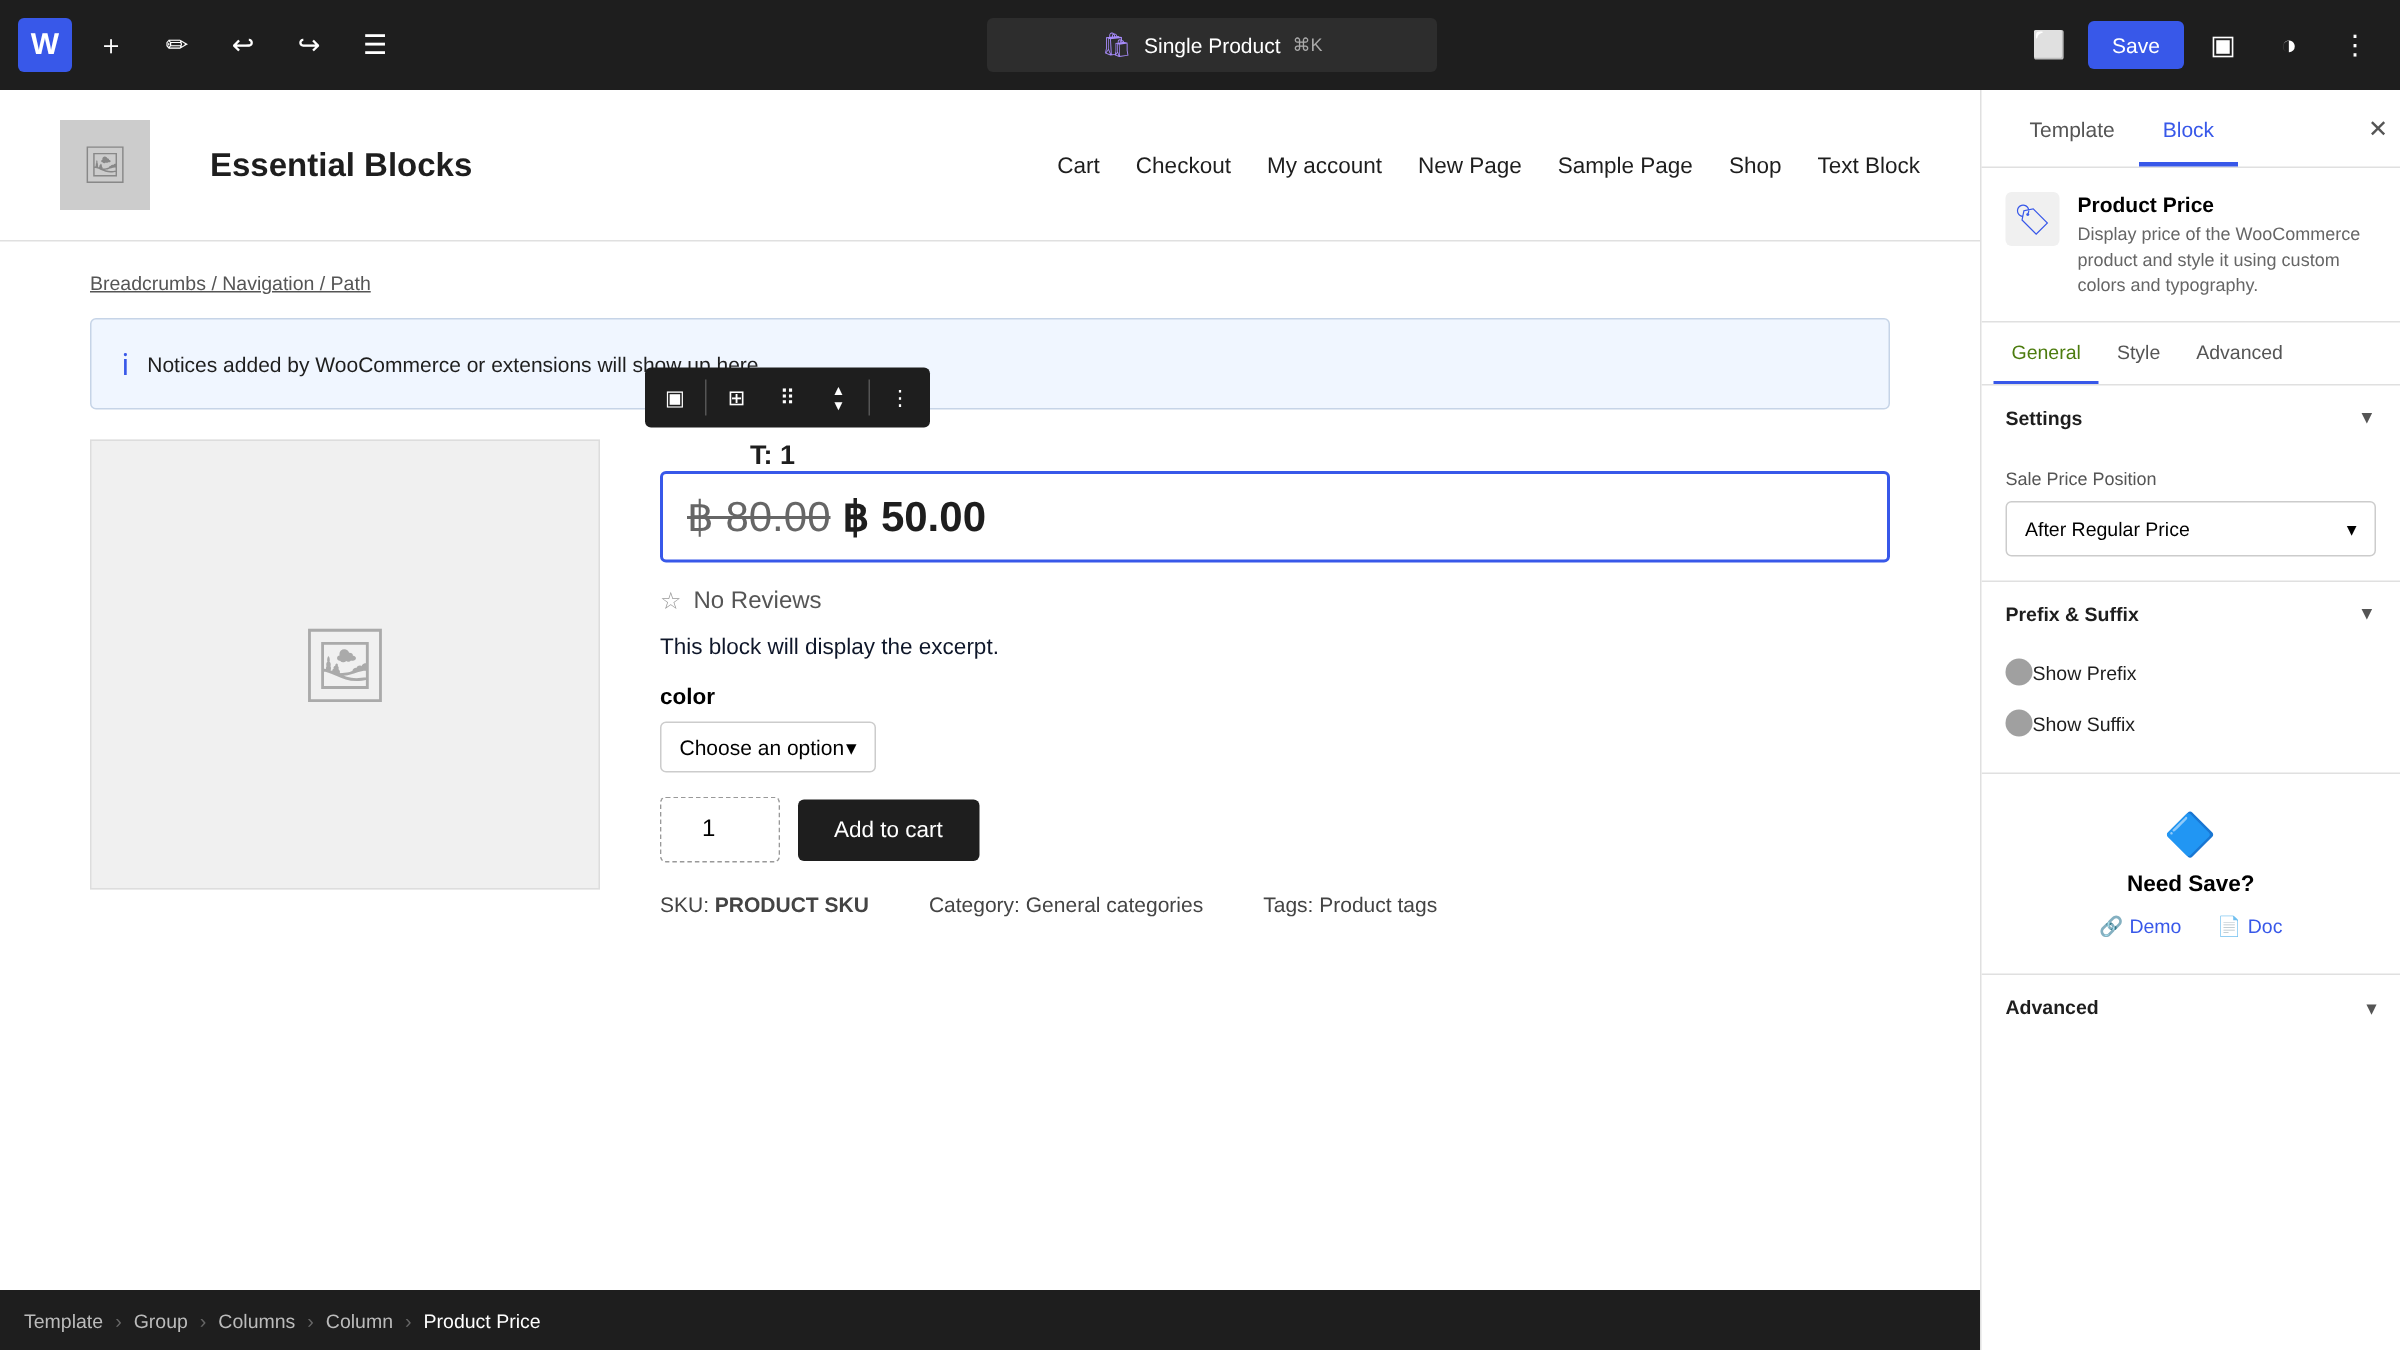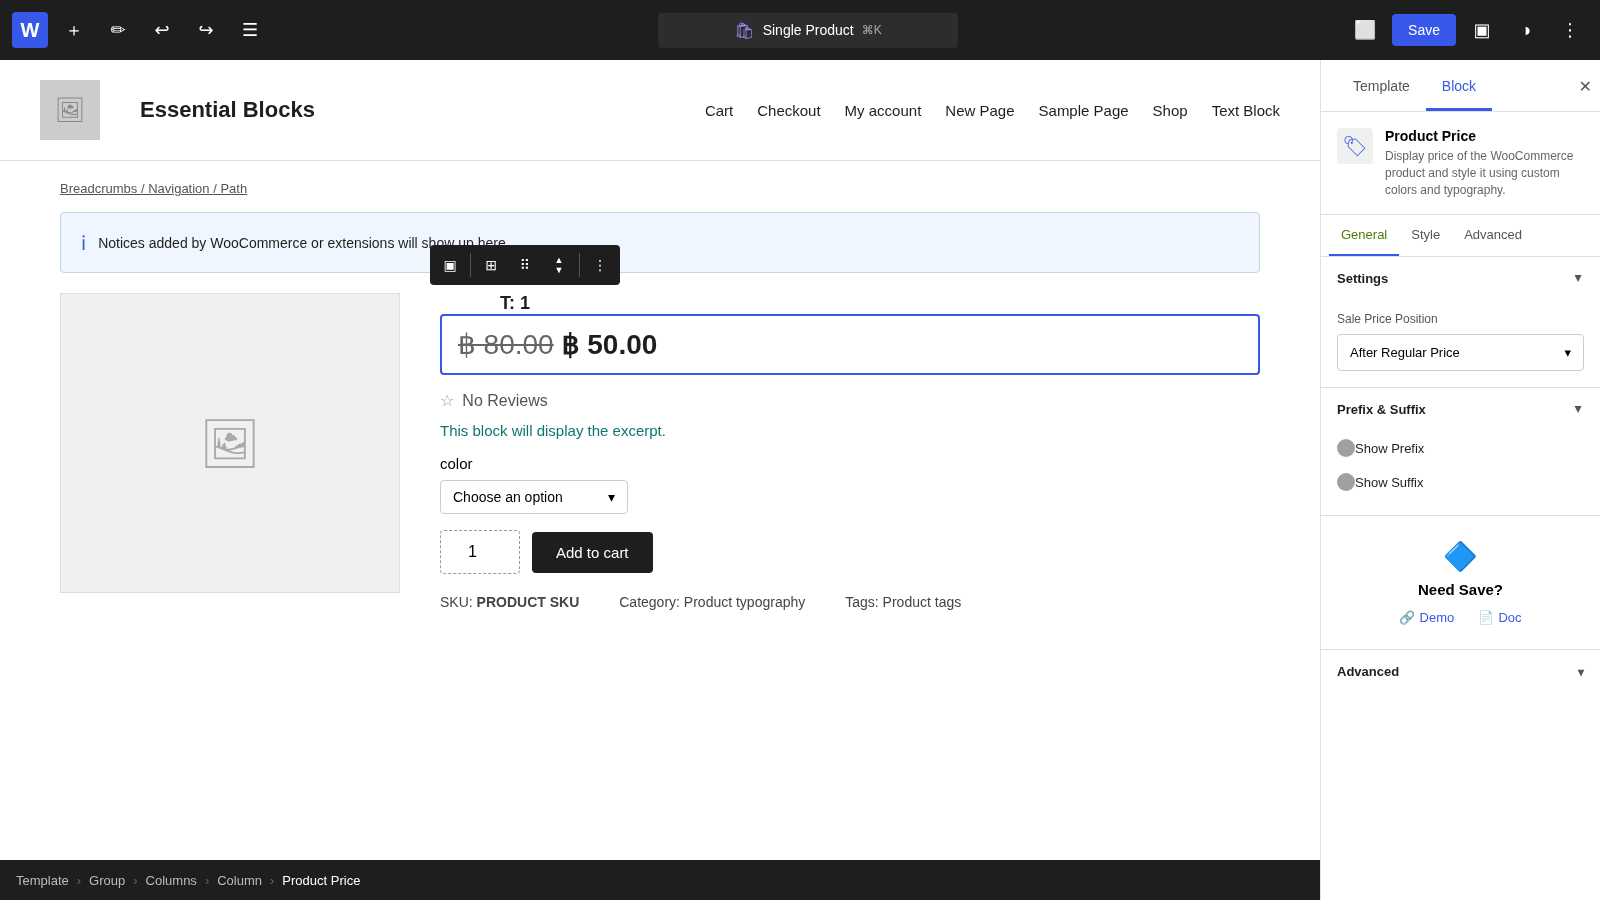--- a/index.html
+++ b/index.html
@@ -246,37 +246,37 @@
     .reviews-row {
       display: flex;
       align-items: center;
       gap: 8px;
       margin-bottom: 12px;
       font-size: 16px;
       color: #555;
     }
     .star-icon { color: #999; }
     .excerpt-text {
-      color: #0f766e;
+      color: #0f172a;
       font-size: 15px;
       margin-bottom: 16px;
     }
     .color-label {
-      font-weight: 400;
+      font-weight: 700;
       font-size: 15px;
       margin-bottom: 8px;
     }
     .select-wrapper {
       border: 1px solid #ccc;
       border-radius: 4px;
       padding: 8px 12px;
       display: flex;
       align-items: center;
       justify-content: space-between;
-      width: 188px;
+      width: 144px;
       margin-bottom: 16px;
       cursor: pointer;
       font-size: 14px;
       background: white;
     }
     .add-to-cart-row {
       display: flex;
       gap: 12px;
       align-items: center;
       margin-bottom: 20px;
@@ -617,21 +617,21 @@
               <button class="add-to-cart-btn">Add to cart</button>
             </div>
 
             <div class="product-meta">
               <div>
                 <span>SKU:</span>
                 <strong>PRODUCT SKU</strong>
               </div>
               <div>
                 <span>Category:</span>
-                <span>Product typography</span>
+                <span>General categories</span>
               </div>
               <div>
                 <span>Tags:</span>
                 <span>Product tags</span>
               </div>
             </div>
           </div>
         </div>
       </div>
     </div>

